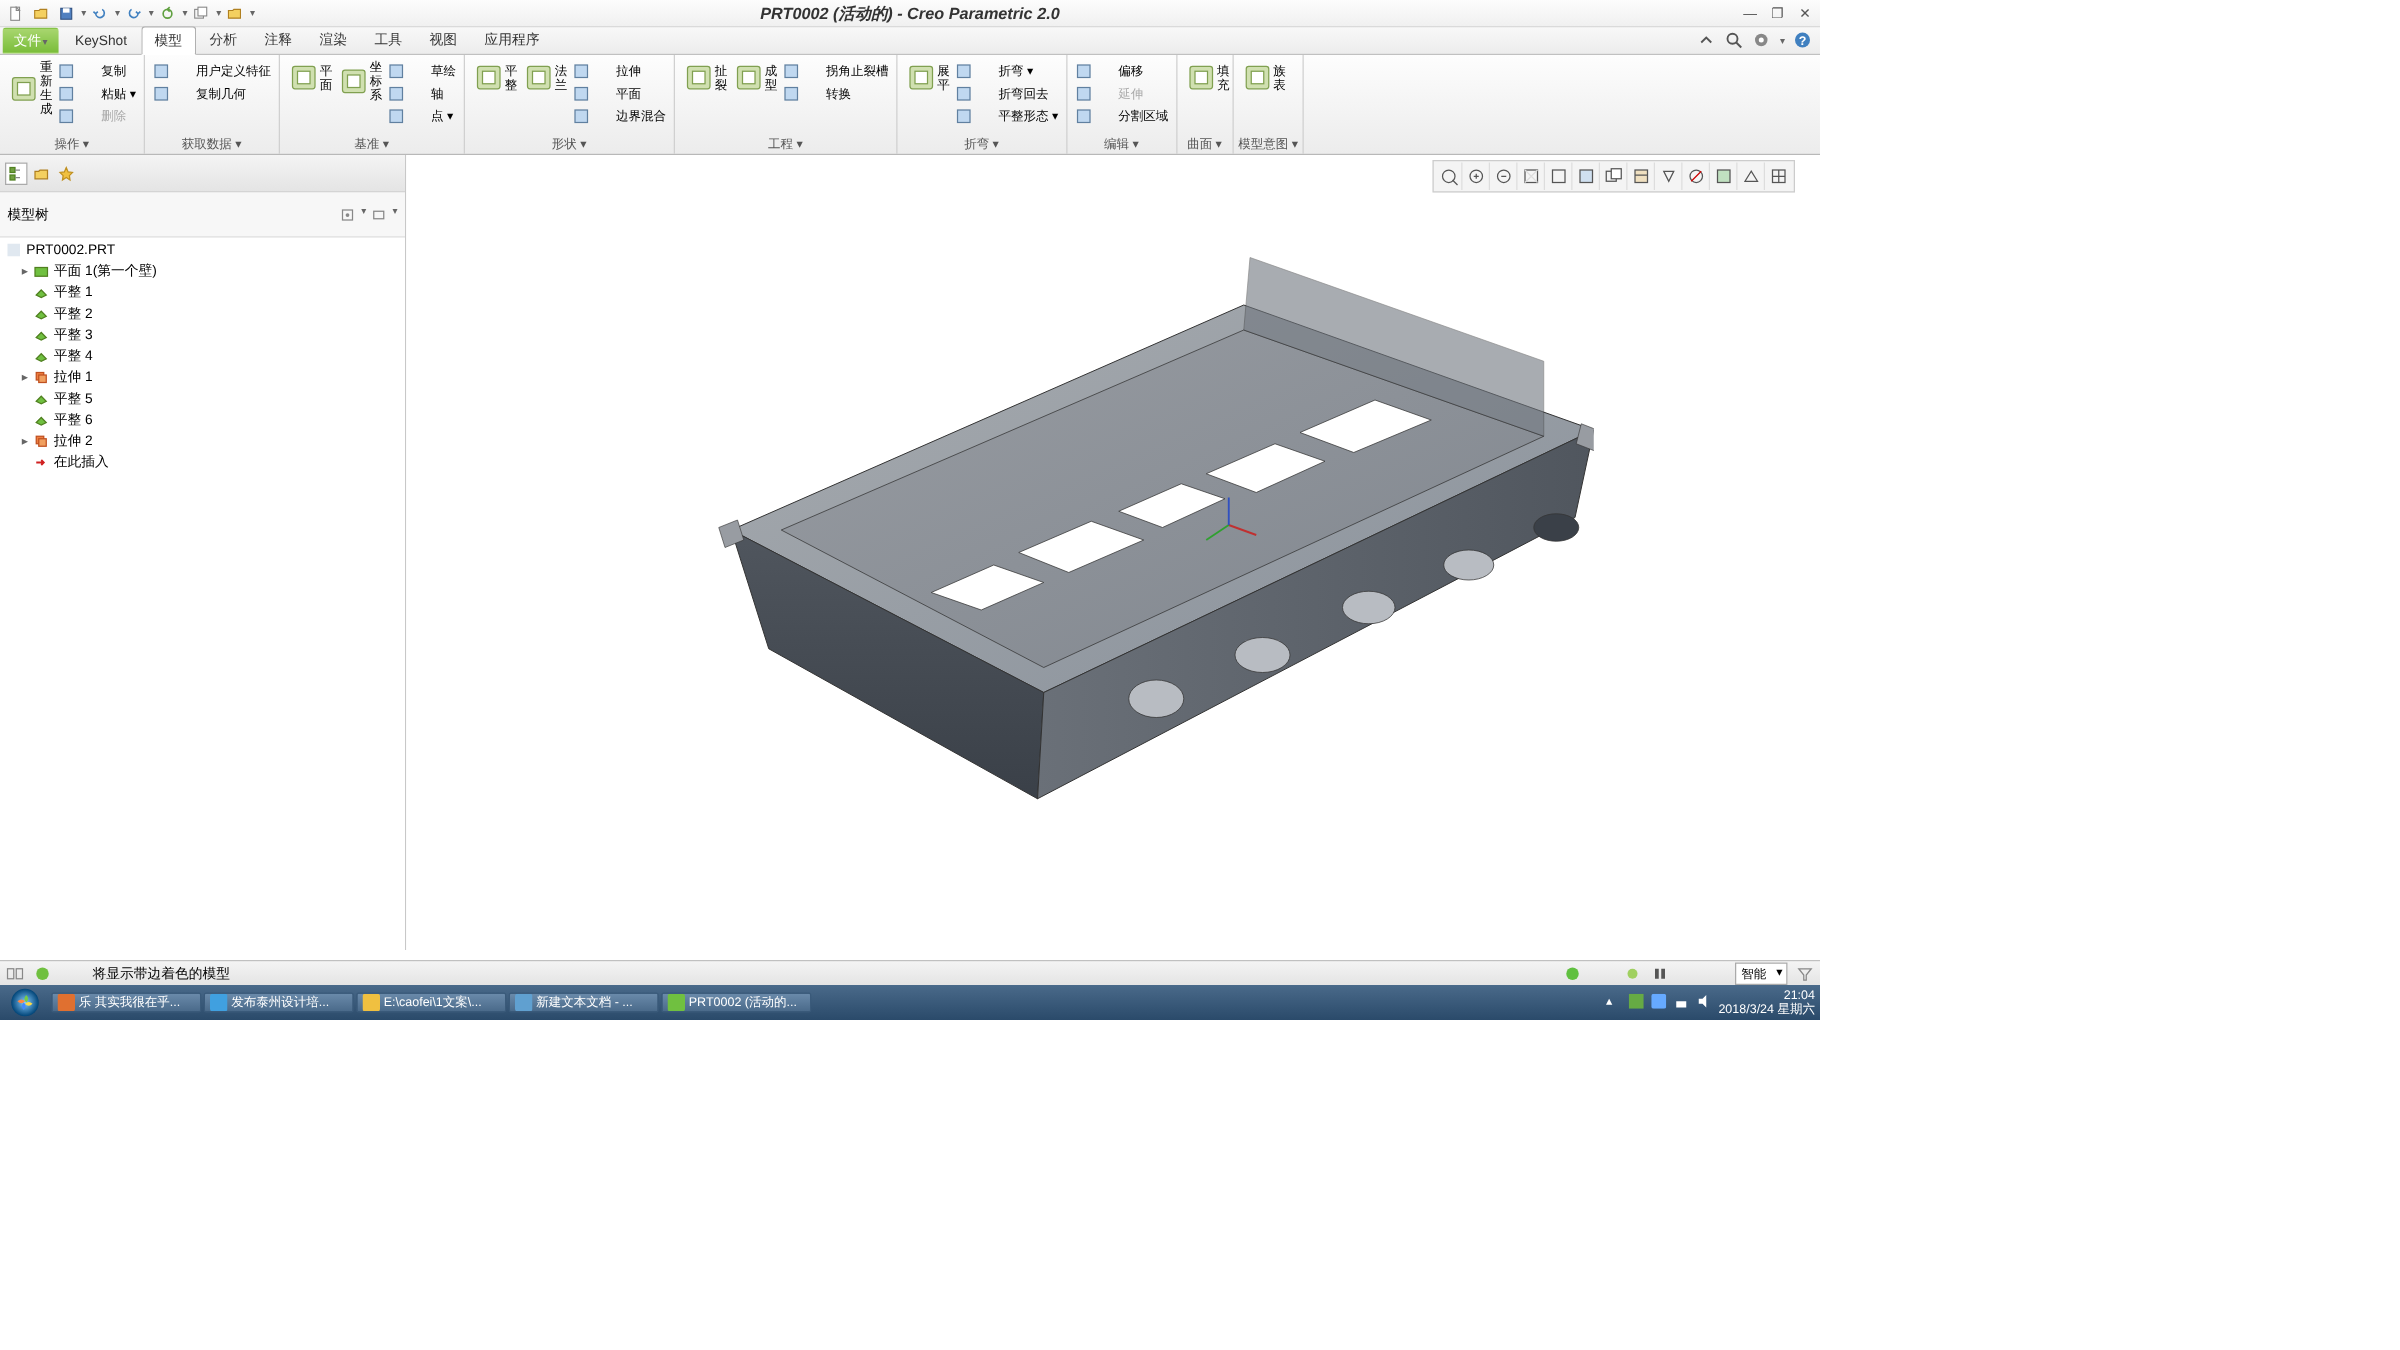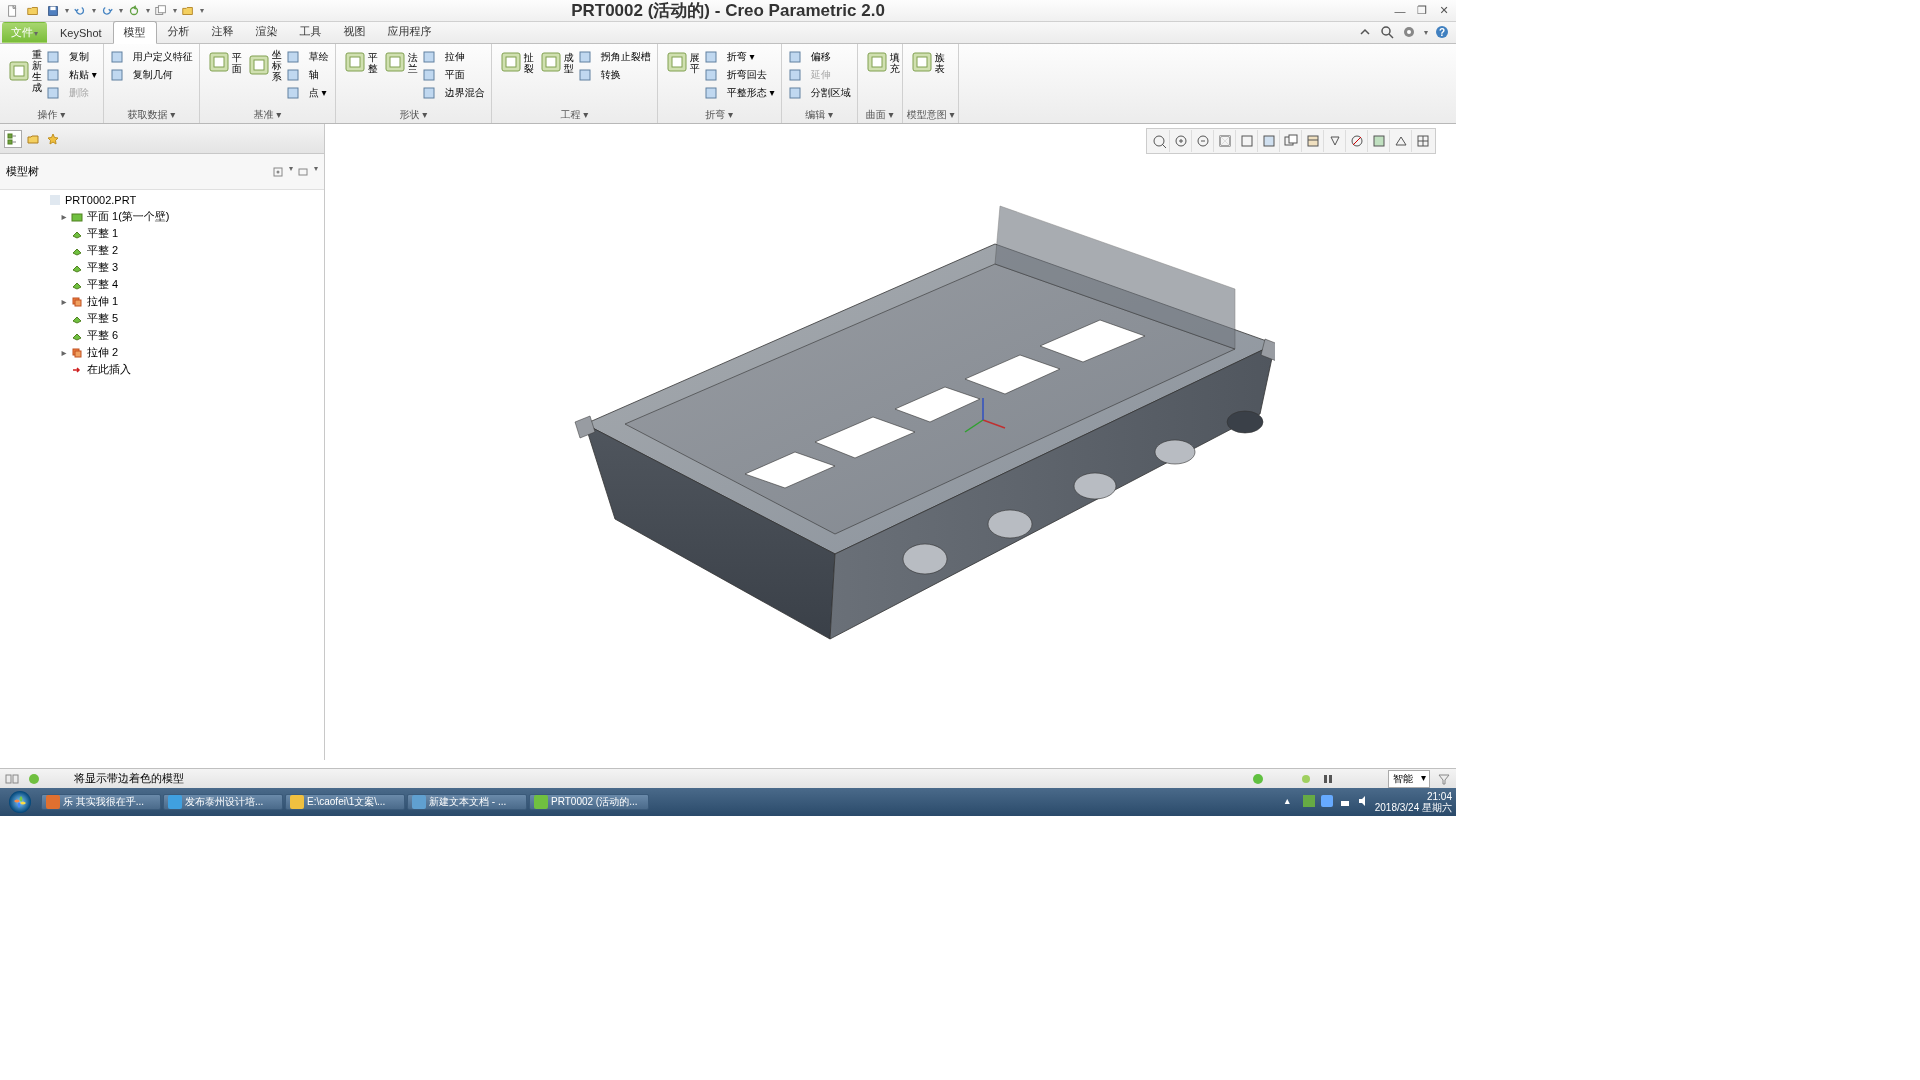--- a/index.html
+++ b/index.html
@@ -3,54 +3,54 @@
 <meta charset="utf-8">
 <style>
 * { box-sizing: border-box; margin: 0; padding: 0; font-family: "Microsoft YaHei", Arial, sans-serif; }
 body { width: 1456px; height: 816px; background: #fff; font-size: 11px; overflow: hidden; position: relative; }
 
 
 .titlebar { height: 22px; background: linear-gradient(#fdfdfd,#f0f0f0); display: flex; align-items: center; position: relative; border-bottom: 1px solid #d0d0d0; }
 .qat { display: flex; align-items: center; padding: 0 4px; gap: 2px; }
 .qat-btn { width: 18px; height: 18px; display: flex; align-items: center; justify-content: center; cursor: pointer; }
 .qat-btn svg { width: 14px; height: 14px; }
-.title-center { position: absolute; left: 50%; transform: translateX(-50%); font-size: 17px; color: #333; font-weight: bold;}
+.title-center { position: absolute; left: 50%; transform: translateX(-50%); font-size: 13px; color: #333; font-weight: bold; font-style: italic;}
 .titlebar-right { position: absolute; right: 4px; display: flex; gap: 6px; }
 .wb { width: 16px; height: 14px; cursor: pointer; display:flex;align-items:center;justify-content:center;color:#555;}
 
 
 .ribbon-tabs { height: 22px; background: linear-gradient(#f8f8f8,#ececec); display: flex; align-items: flex-end; border-bottom: 1px solid #c0c0c0; position: relative; }
 .rtab { padding: 3px 10px; font-size: 11px; color: #333; cursor: pointer; border: 1px solid transparent; }
 .rtab.active { background: #fff; border: 1px solid #b0b0b0; border-bottom: 1px solid #fff; border-radius: 3px 3px 0 0; position: relative; top: 1px; }
 .rtab.file { background: linear-gradient(#a8d66f,#7abd3a); color: #fff; border-radius: 3px 3px 0 0; margin: 1px 2px 0 2px; padding: 2px 8px; }
 .ribbon-tabs-right { position: absolute; right: 6px; top: 2px; display: flex; gap: 6px; align-items: center; }
 .rticon { width: 16px; height: 16px; cursor: pointer; display:flex;align-items:center;justify-content:center;}
 
 
 .ribbon { height: 80px; background: linear-gradient(#fdfdfd,#ececec); display: flex; border-bottom: 1px solid #b8b8b8; }
 .rgroup { border-right: 1px solid #d0d0d0; display: flex; flex-direction: column; justify-content: space-between; padding: 2px 4px 0 4px; }
 .rgroup-body { display: flex; align-items: flex-start; gap: 4px; flex: 1; }
 .rgroup-label { text-align: center; font-size: 10px; color: #555; padding: 1px 0; }
 .bigbtn { display: flex; flex-direction: row; align-items: center; width: 36px; cursor: pointer; padding: 2px; }
 .bigbtn .ico { width: 28px; height: 28px; display: flex; align-items: center; justify-content: center; }
 .bigbtn .lbl { font-size: 10px; text-align: center; line-height: 11px; margin-top: 1px; }
 .smallcol { display: flex; flex-direction: column; gap: 1px; padding-top: 2px; }
-.smallbtn { display: flex; align-items: center; gap: 9px; font-size: 10px; cursor: pointer; padding: 1px 2px; height: 17px; }
+.smallbtn { display: flex; align-items: center; gap: 21px; font-size: 10px; cursor: pointer; padding: 1px 2px; height: 17px; }
 .smallbtn .sico { width: 14px; height: 14px; display:flex;align-items:center;justify-content:center;}
 .dd { font-size: 8px; color: #666; margin-left: 1px; }
 
 
 .leftpanel { position: absolute; top: 124px; left: 0; width: 325px; bottom: 28px; background: #fff; border-right: 1px solid #c8c8c8; display: flex; flex-direction: column; }
 .lp-tabs { height: 30px; background: linear-gradient(#f4f4f4,#e4e4e4); display: flex; align-items: center; padding: 0 4px; gap: 2px; border-bottom: 1px solid #c8c8c8; }
 .lp-tab { width: 18px; height: 18px; cursor: pointer; border: 1px solid transparent; display:flex;align-items:center;justify-content:center;}
 .lp-tab.active { background: #fff; border: 1px solid #aaa; }
 .lp-head { height: 36px; display: flex; align-items: center; justify-content: space-between; padding: 0 6px; font-size: 11px; background: #f7f7f7; border-bottom: 1px solid #e0e0e0; }
 .lp-head-r { display: flex; gap: 2px; }
 .tree { flex: 1; overflow: auto; padding: 2px 0; }
-.tnode { display: flex; align-items: center; padding: 1px 4px; font-size: 11px; cursor: pointer; margin-left: 44px; }
+.tnode { display: flex; align-items: center; padding: 1px 4px; font-size: 11px; cursor: pointer; }
 .ttoggle { width: 12px; text-align: center; color: #666; font-size: 10px; }
 .tico { width: 14px; height: 14px; margin-right: 3px; display:inline-flex;align-items:center;justify-content:center;}
 .indent1 { padding-left: 14px; }
 
 
 .viewport { position: absolute; top: 124px; left: 325px; right: 0; bottom: 28px; background: #fff; overflow: hidden; }
 .vp-toolbar { position: absolute; top: 4px; right: 20px; display: flex; gap: 0; background: #f4f4f4; border: 1px solid #ccc; padding: 1px; }
 .vp-btn { width: 22px; height: 22px; cursor: pointer; display: flex; align-items: center; justify-content: center; border-right:1px solid #ddd;}
 .vp-btn:last-child{border-right:none;}
 .vp-btn svg { width: 16px; height: 16px; }

